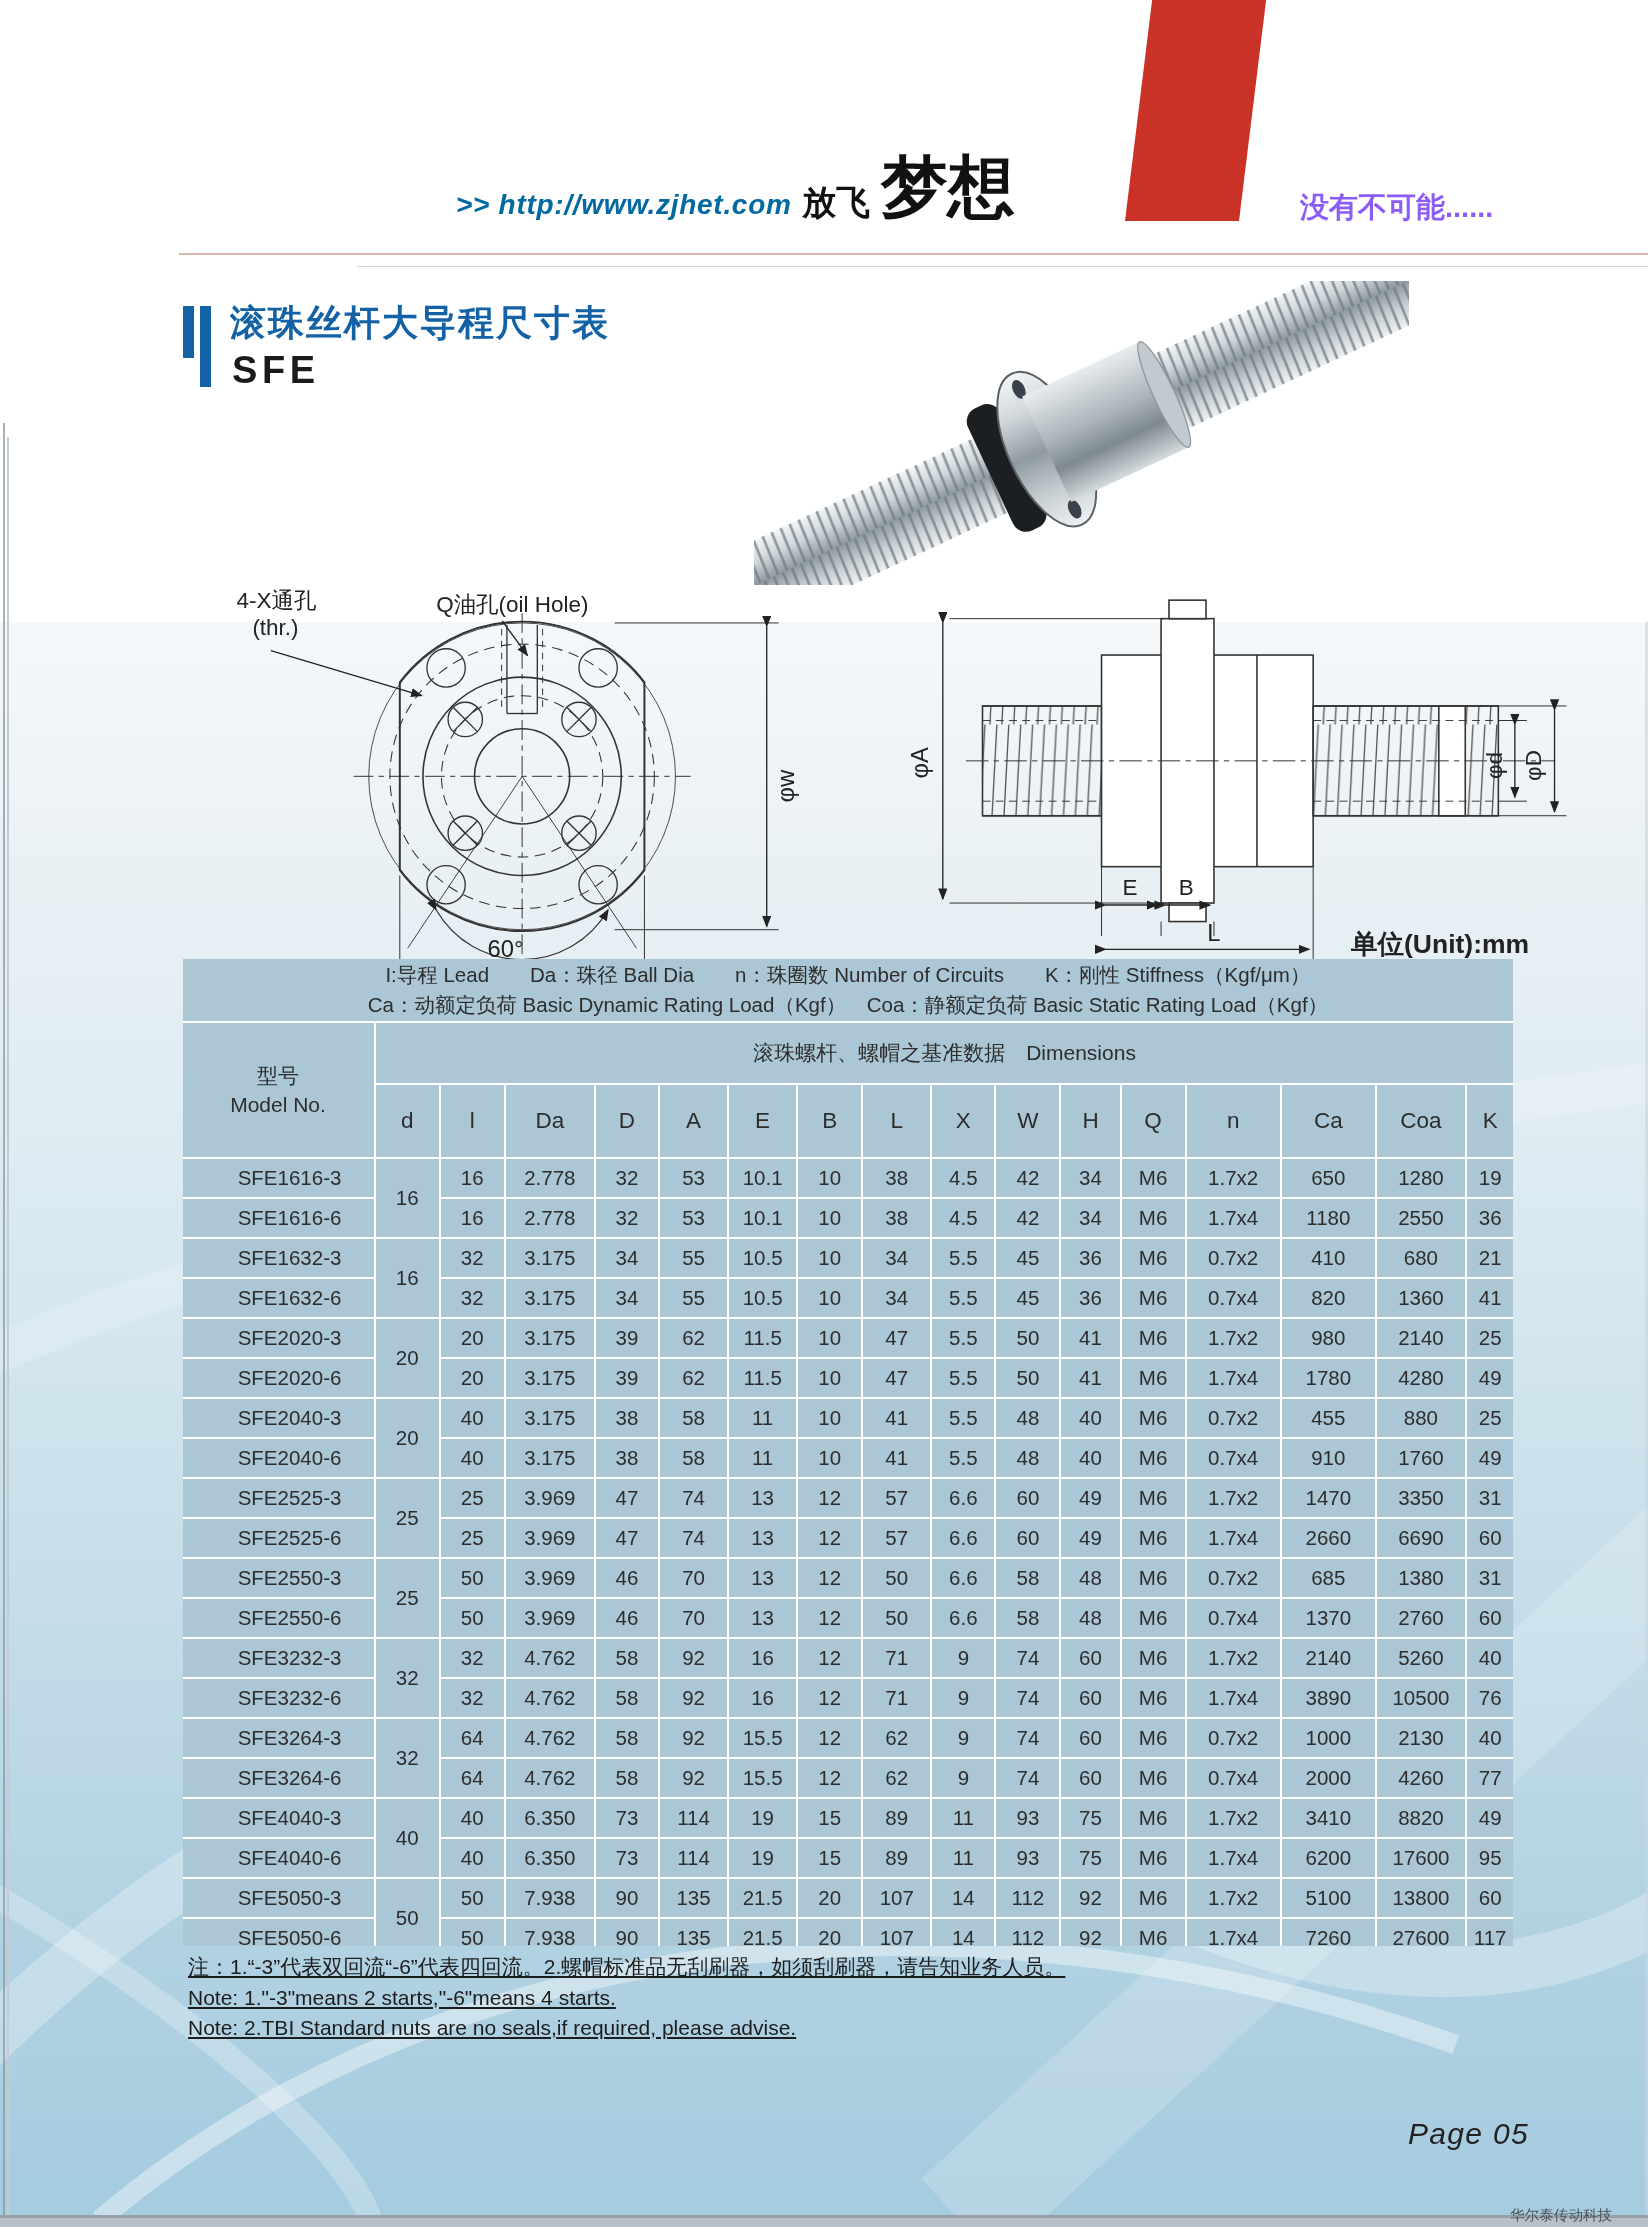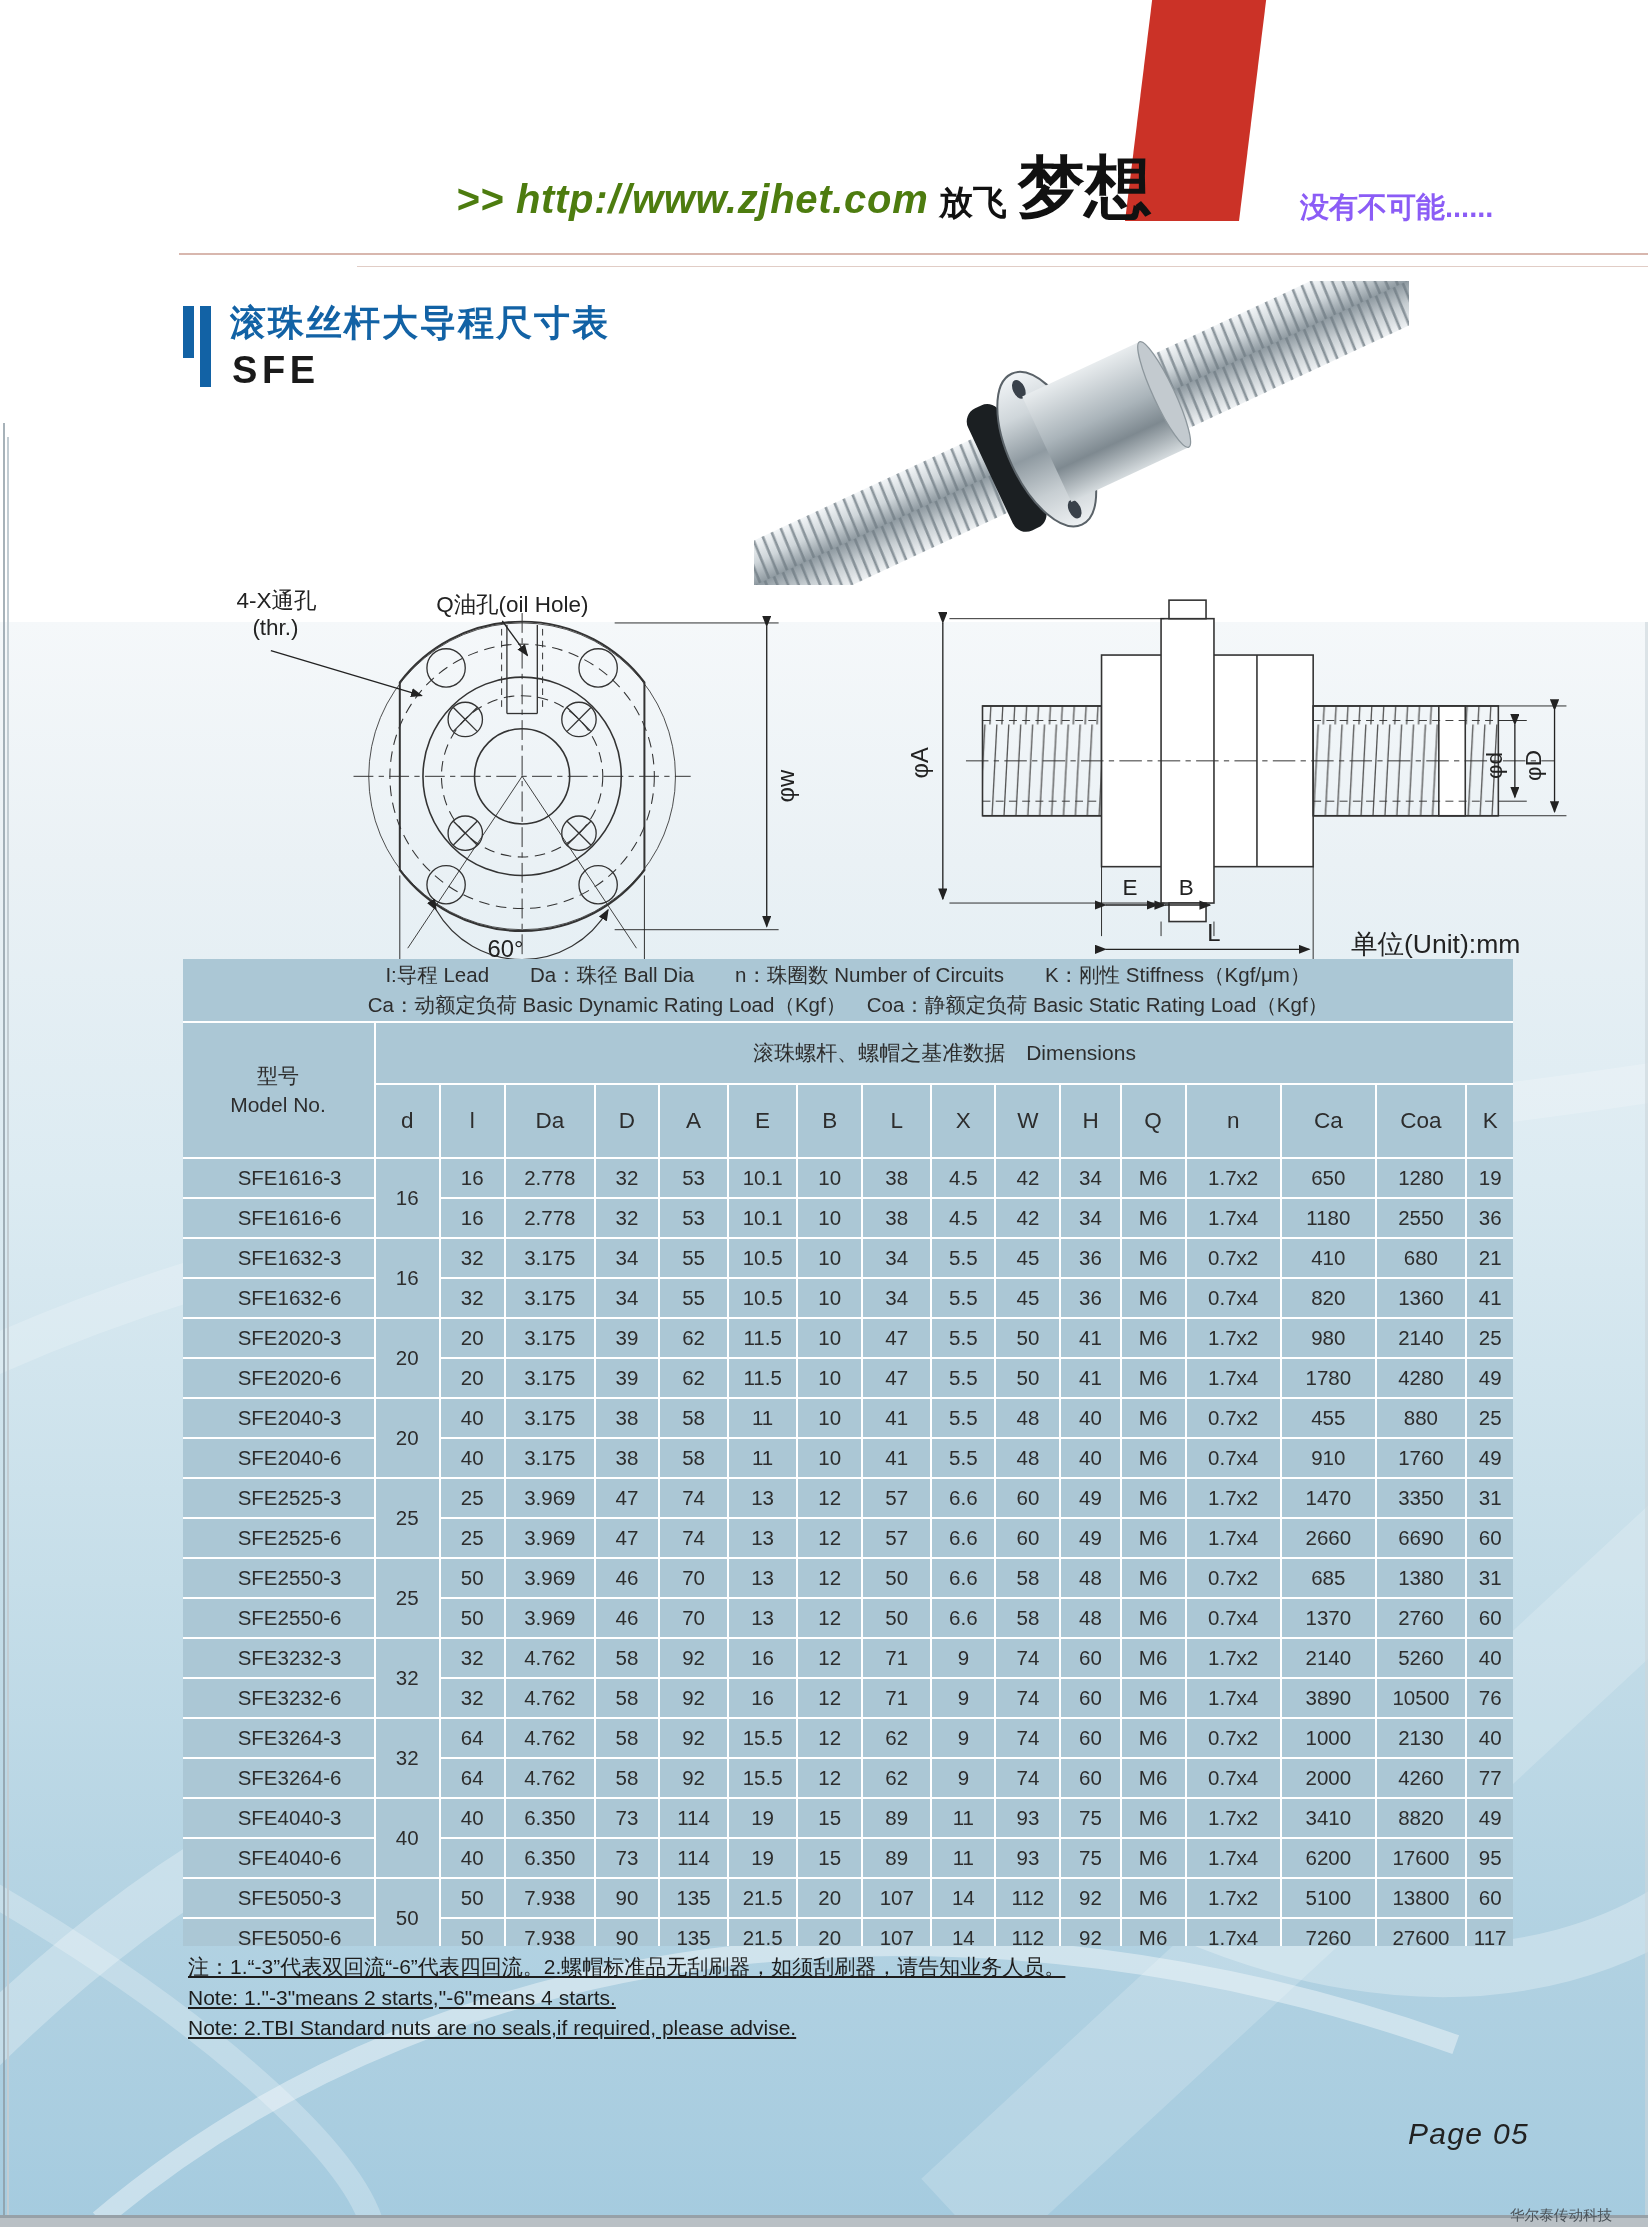--- a/index.html
+++ b/index.html
@@ -14,38 +14,38 @@
   #edge-left-dark{left:3.3px;top:423px;width:2px;height:1795px;background:#8a98a2;opacity:.75;}
   #edge-left-light{left:7.3px;top:437px;width:1.3px;height:1782px;background:#c2ccd2;}
   #edge-right{left:1645px;top:622px;width:4px;height:1597px;background:#ccd5da;opacity:.6;}
   #edge-bottom-line{left:0;top:2215px;width:1649px;height:2.6px;background:#97a1a8;}
   #edge-bottom-strip{left:0;top:2218px;width:1649px;height:10px;background:#b9c0c5;}
 
   
   #red-stripe{left:1125px;top:0;width:114px;height:221px;background:#cb3227;
     transform:skewX(-7deg);transform-origin:0 100%;}
   #header-line{left:456px;top:157px;height:62px;display:flex;align-items:flex-end;gap:10.6px;white-space:nowrap;}
-  .hdr-url{font-size:40px;font-weight:bold;font-style:italic;color:#4d7c0f;letter-spacing:0.7px;line-height:1;text-align:right;}
+  .hdr-url{font-size:28px;font-weight:bold;font-style:italic;color:#0369a1;letter-spacing:0.7px;line-height:1;text-align:right;}
   .hdr-small{font-size:34px;font-weight:bold;color:#111;line-height:1;}
   .hdr-big{font-size:67px;font-weight:bold;color:#111;line-height:.95;}
   #tagline{left:1290px;top:188px;font-size:29px;font-weight:bold;color:#8b5cf6;white-space:nowrap;margin-left:10px;}
   #thin-line-1{left:179px;top:253px;width:1470px;height:2px;background:#d8b7ae;}
   #thin-line-2{left:357px;top:266px;width:1291px;height:1.3px;background:#dcc4bc;opacity:.85;}
 
   
   #title-bar-short{left:183px;top:306px;width:11.2px;height:52px;background:#1262a5;}
   #title-bar-tall{left:200px;top:306px;width:11.2px;height:81px;background:#1262a5;}
   #page-title{left:230px;top:299px;font-size:36px;font-weight:bold;color:#1262a5;letter-spacing:2px;white-space:nowrap;}
   #series-title{left:232px;top:349px;font-size:38px;font-weight:bold;color:#1a1a1a;letter-spacing:4.6px;}
 
   
   #photo-svg{left:754px;top:281px;}
   #front-svg{left:218px;top:581px;}
   #side-svg{left:880px;top:592px;}
-  #unit-label{left:1351px;top:926px;font-size:26.5px;font-weight:normal;color:#222;white-space:nowrap;}
+  #unit-label{left:1351px;top:926px;font-size:26.5px;font-weight:bold;color:#222;white-space:nowrap;}
   .draw-label{font-family:"Liberation Sans",sans-serif;fill:#222;}
 
   
   #table-wrap{left:183px;top:959px;width:1330px;height:987px;overflow:hidden;}
   table#spec{border-collapse:collapse;table-layout:fixed;width:1335px;margin:-2.6px;
     font-family:"Liberation Sans",sans-serif;}
   table#spec td,table#spec th{border:2.6px solid #ffffff;background:#abc7d5;color:#2d2d2d;
     text-align:center;vertical-align:middle;font-weight:normal;overflow:hidden;white-space:nowrap;}
   td.legend{height:65px;font-size:20px;line-height:30px;padding:1.3px 6.6px;margin-top:6px;}
   th.modelhead{font-size:21px;line-height:29px;}

